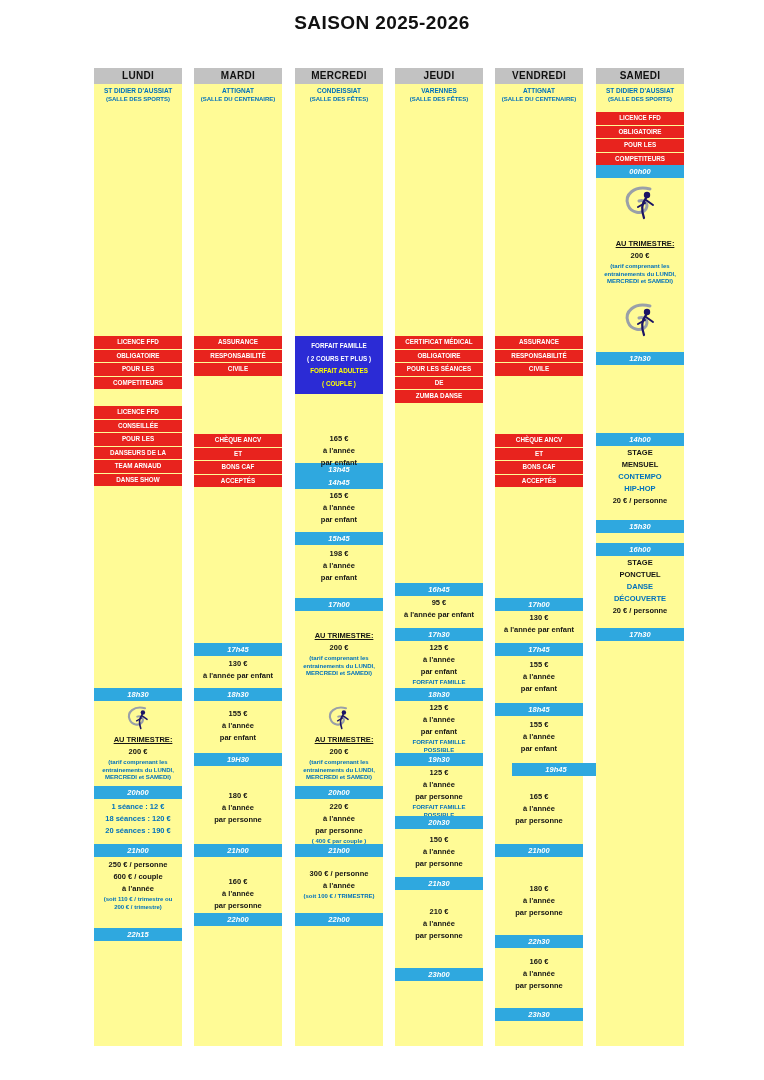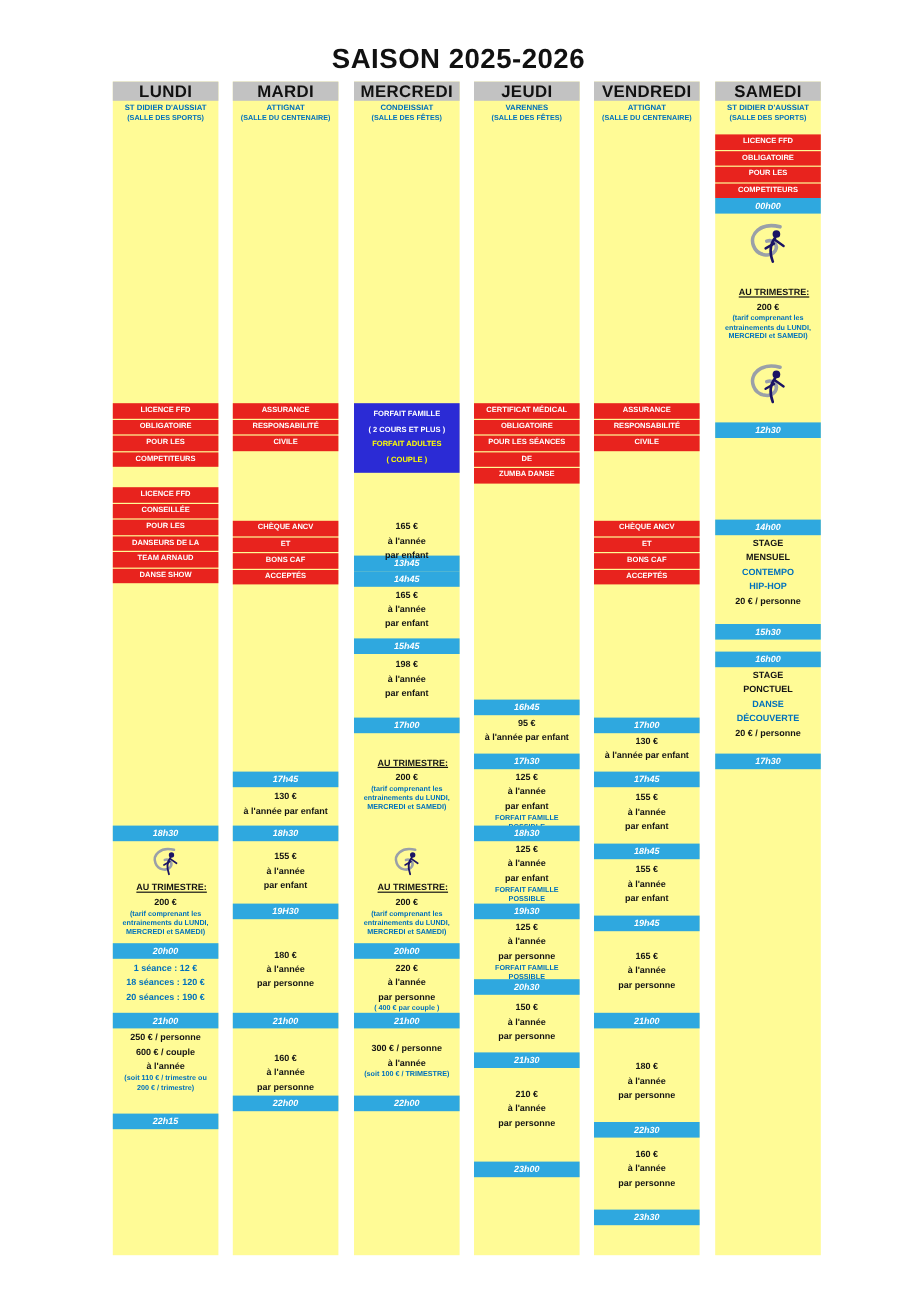--- a/index.html
+++ b/index.html
@@ -2,25 +2,25 @@
 <html style="--yellow: #FFFB96; --header-gray: #C2C2C2; --red: #E8231E; --cyan: #2FA8DF; --blue-block: #2B2BD5; --blue-text: #0071BC;"><head>
 <meta charset="utf-8">
 <style>
   :root{
     --yellow:#FFFB96; --header-gray:#C2C2C2; --red:#E8231E;
     --cyan:#2FA8DF; --blue-block:#2B2BD5; --blue-text:#0071BC;
   }
   *{box-sizing:border-box;}
   body{margin:0;background:#fff;font-family:"Liberation Sans",sans-serif;}
   .page{position:relative;width:764px;height:1080px;background:#ffffff;overflow:hidden;}
-  .title{position:absolute;top:36px;left:0;width:100%;text-align:center;
-         font-size:23px;font-weight:bold;color:#111;letter-spacing:.4px;}
+  .title{position:absolute;top:12px;left:0;width:100%;text-align:center;
+         font-size:19px;font-weight:bold;color:#111;letter-spacing:.4px;}
   .col{position:absolute;top:68px;width:88px;height:978px;background:var(--yellow);}
   .day-header{height:16px;background:var(--header-gray);text-align:center;
-              font-weight:bold;font-size:14px;line-height:16px;color:#111;letter-spacing:.3px;}
+              font-weight:bold;font-size:10px;line-height:16px;color:#111;letter-spacing:.3px;}
   .venue{margin-top:3px;text-align:center;color:var(--blue-text);font-weight:bold;font-size:6.5px;line-height:8px;}
   .venue2{text-align:center;color:var(--blue-text);font-weight:bold;font-size:6px;line-height:8px;}
   .block{position:absolute;left:0;width:100%;}
   .time{background:var(--cyan);color:#fff;font-weight:bold;font-size:7.5px;
         text-align:center;height:13px;line-height:13px;font-style:italic;}
   .redline{background:var(--red);color:#fff;font-weight:bold;font-size:6.3px;
            text-align:center;padding:3px 1px;margin-bottom:1px;line-height:6.5px;}
   .bluewrap{background:var(--blue-block);padding:4px 0;}
   .blueline{color:#fff;font-weight:bold;font-size:6.3px;text-align:center;
             padding:3px 1px;line-height:6.5px;}
@@ -265,21 +265,21 @@
         <div class="ln-k">155 €</div>
         <div class="ln-k">à l'année</div>
         <div class="ln-k">par enfant</div>
       </div>
       <div class="block time" style="top: 635px;">18h45</div>
       <div class="block tb" style="top: 651px;">
         <div class="ln-k">155 €</div>
         <div class="ln-k">à l'année</div>
         <div class="ln-k">par enfant</div>
       </div>
-      <div class="block time" style="top: 695px;">19h45</div>
+      <div class="block time" style="top: 695px; margin-left: 17px;">19h45</div>
       <div class="block tb" style="top: 723px;">
         <div class="ln-k">165 €</div>
         <div class="ln-k">à l'année</div>
         <div class="ln-k">par personne</div>
       </div>
       <div class="block time" style="top: 776px;">21h00</div>
       <div class="block tb" style="top: 815px;">
         <div class="ln-k">180 €</div>
         <div class="ln-k">à l'année</div>
         <div class="ln-k">par personne</div>

